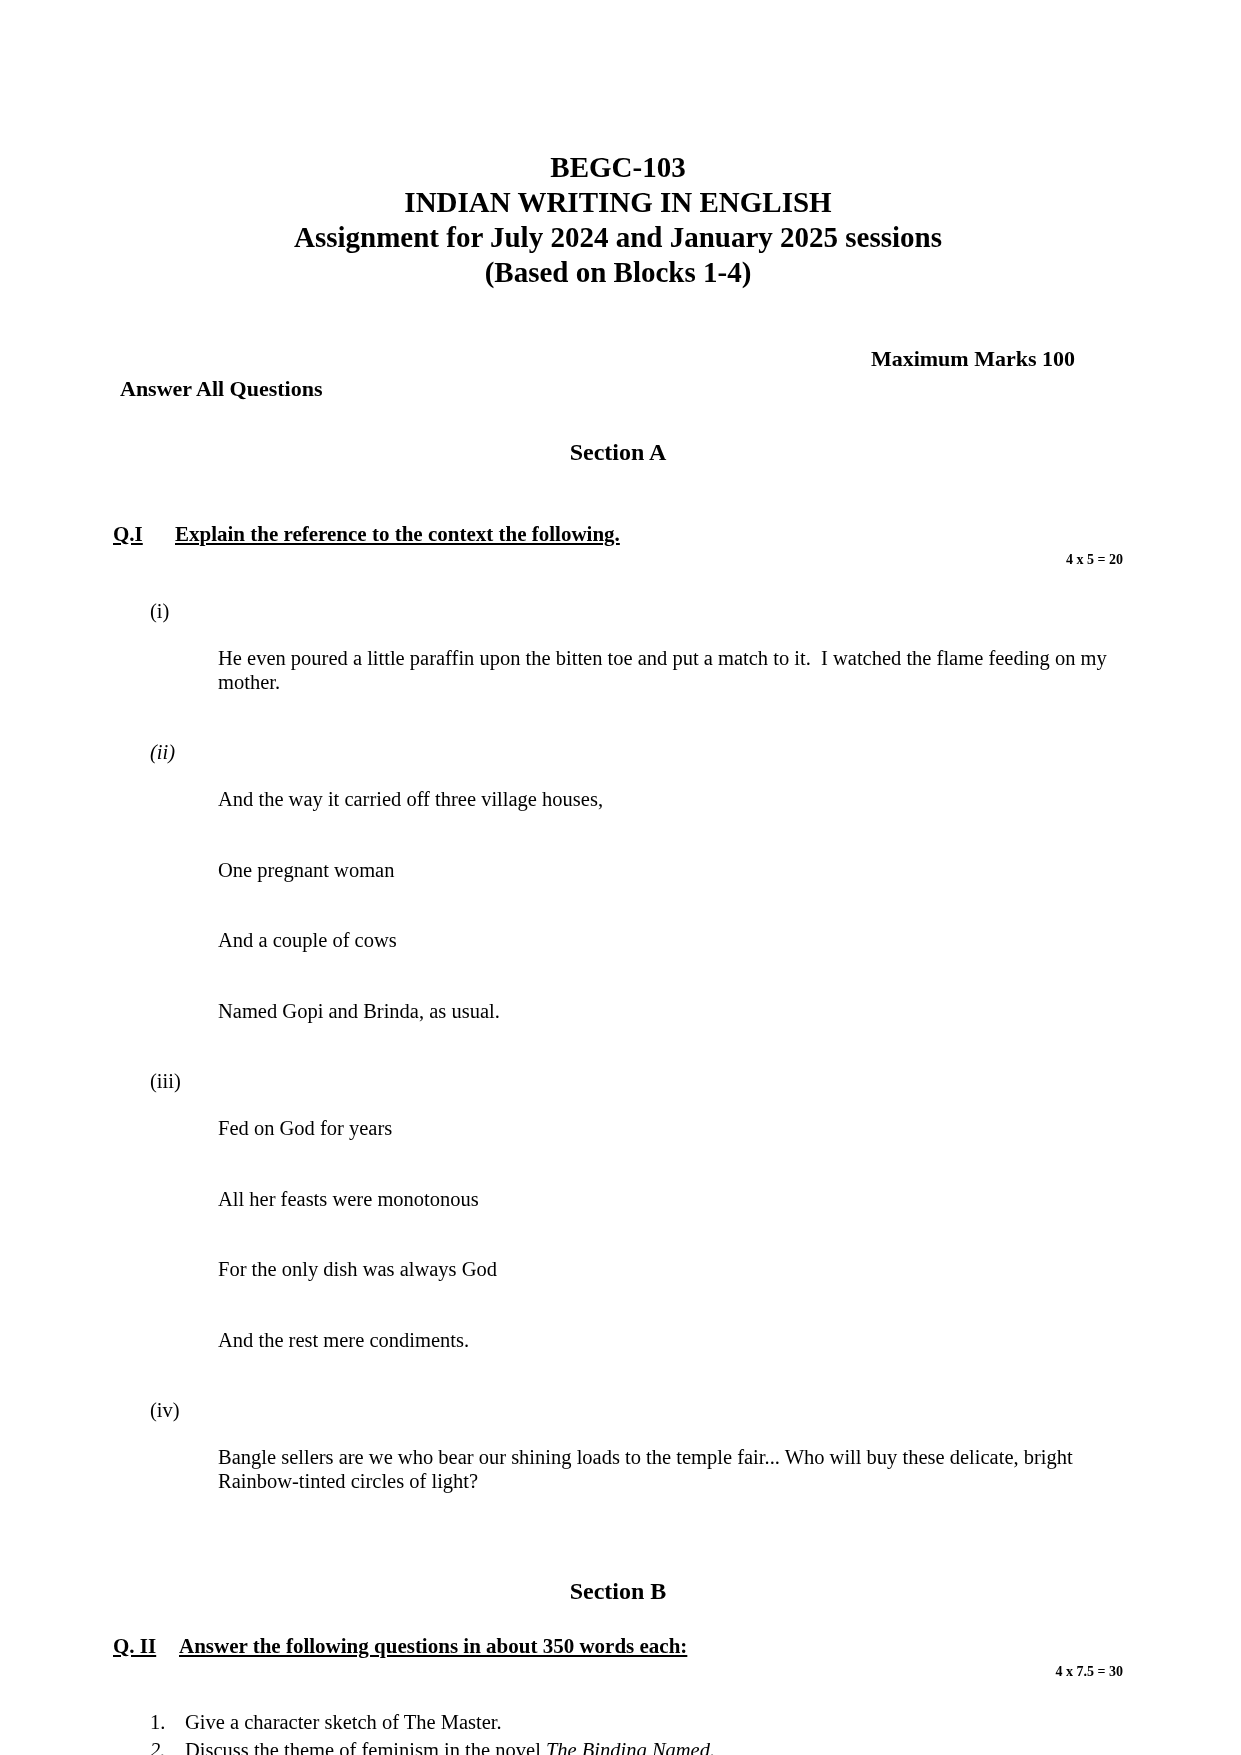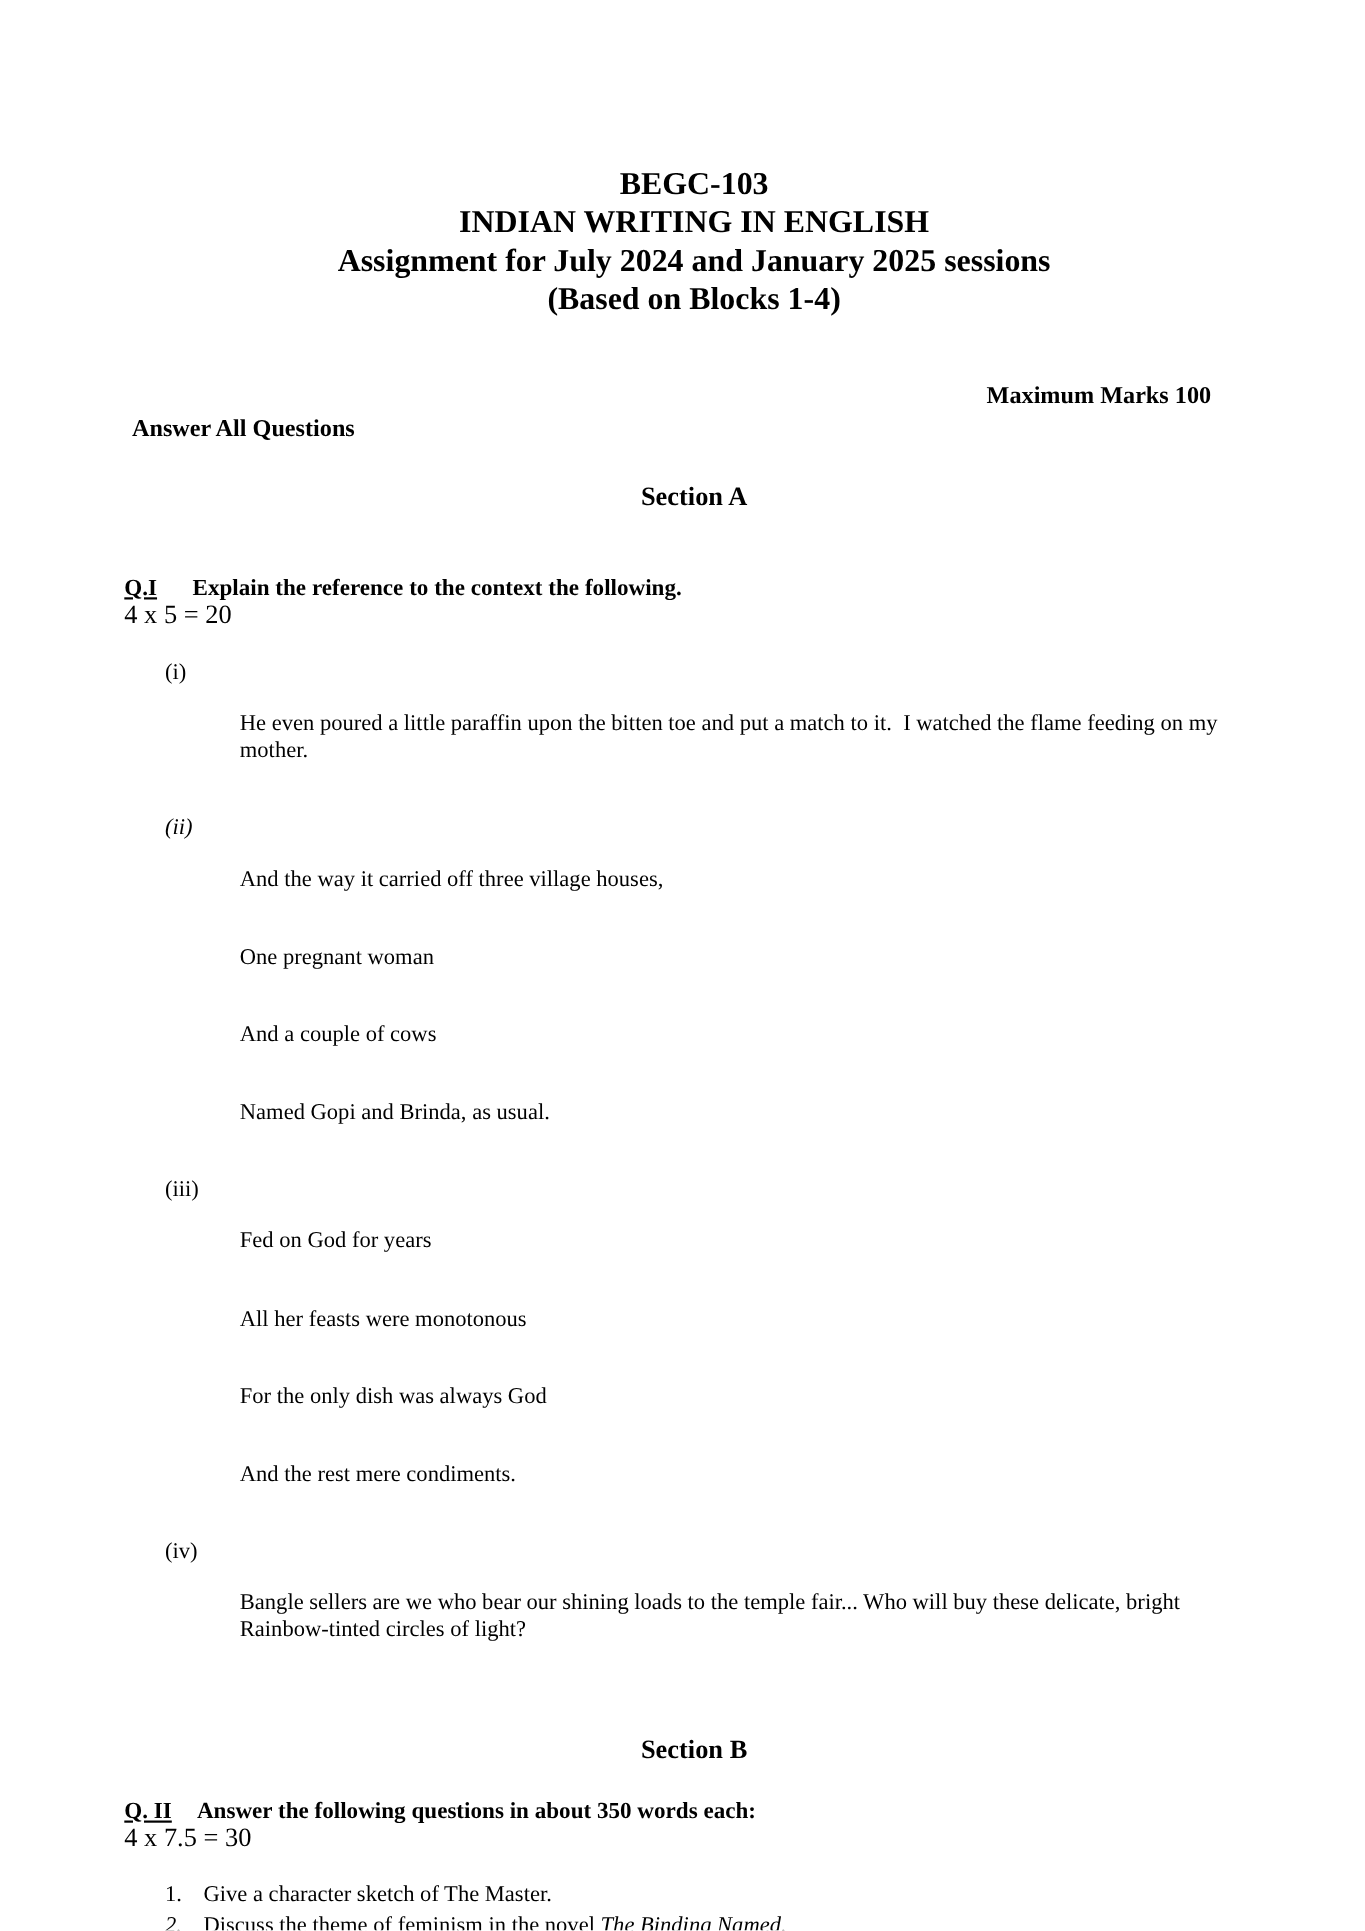--- a/index.html
+++ b/index.html
@@ -1,20 +1,20 @@
 <!DOCTYPE html>
 <html><head>
 <meta charset="utf-8">
 <style>
   html, body { margin: 0; padding: 0; background: #ffffff; }
   .page {
     width: 1241px;
     height: 1755px;
     box-sizing: border-box;
-    padding: 0 92px 0 113px;
+    padding: 0 118px 0 113px;
     background: #ffffff;
     color: #000000;
     font-family: "Liberation Serif", serif;
     overflow: hidden;
   }
   .title-block {
     margin-top: 150px;
     text-align: center;
     font-weight: bold;
     font-size: 29px;
@@ -48,25 +48,25 @@
     display: flex;
     margin-top: 55px;
     font-weight: bold;
     font-size: 21px;
     line-height: 25px;
   }
   .q-row.tight { margin-top: 28px; justify-content: space-between; }
   .q-label { flex: 0 0 auto; text-decoration: underline; }
   .q-label.w1 { min-width: 62px; }
   .q-label.w2 { min-width: 66px; }
-  .q-text { flex: 1; }
+  .q-text { flex: 1; text-decoration: underline; }
   .marks {
-    text-align: left;
-    font-weight: normal;
-    font-size: 24px;
+    text-align: right;
+    font-weight: bold;
+    font-size: 14px;
     line-height: 25px;
   }
   .items { margin-top: 28px; margin-left: 37px; }
   .item { display: flex; font-size: 20.5px; line-height: 23.5px; }
   .item-label { flex: 0 0 68px; }
   .item-label.italic { font-style: italic; }
   .item-text { flex: 1; white-space: pre-wrap; }
   .list { margin-top: 25px; margin-left: 37px; }
   .list-item { display: flex; font-size: 20.5px; line-height: 27.5px; }
   .num { flex: 0 0 35px; }

